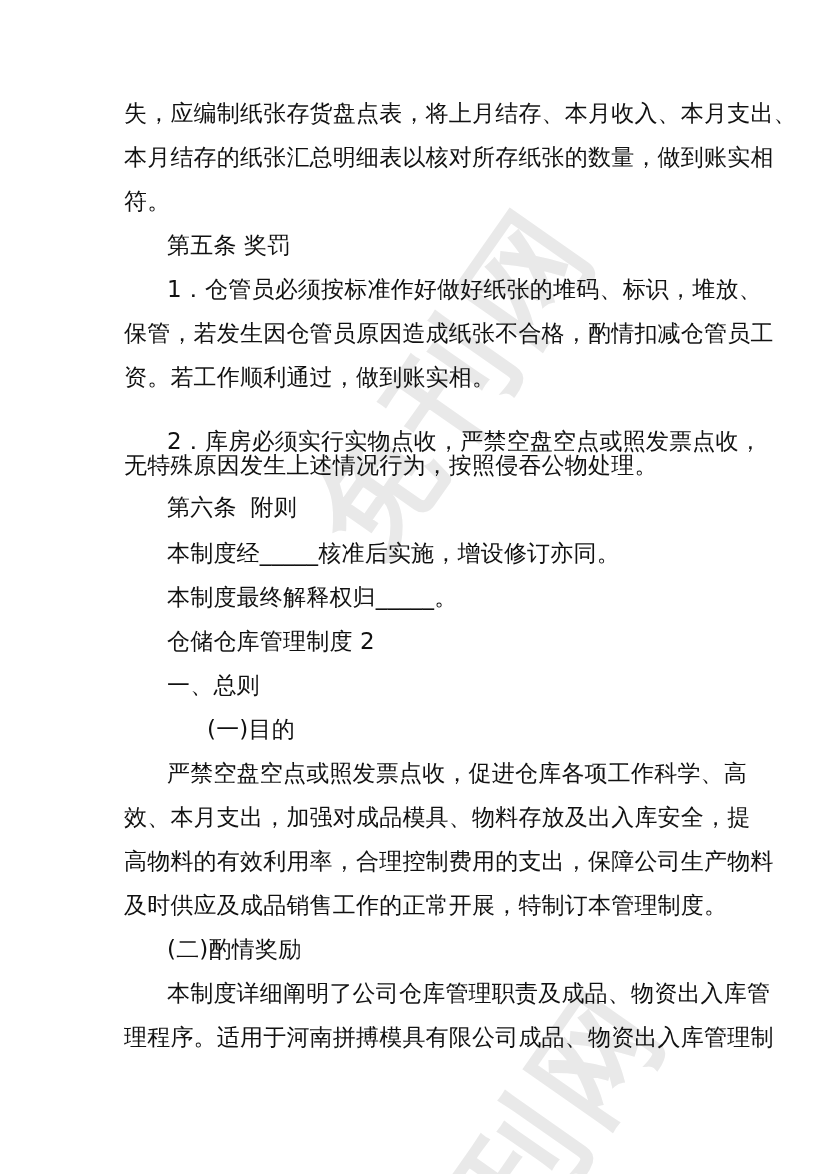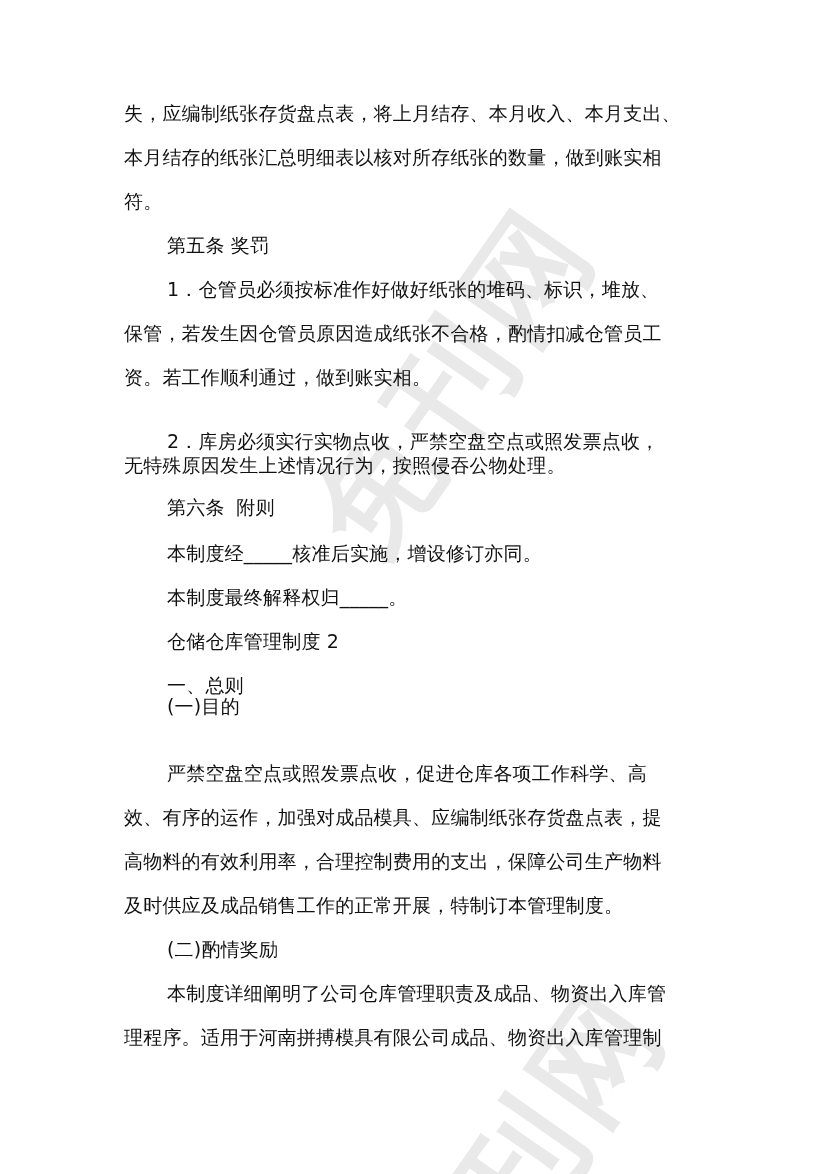--- a/index.html
+++ b/index.html
@@ -2,21 +2,21 @@
 <html><head>
   <meta charset="utf-8">
   <style>
     html, body { margin: 0; padding: 0; }
     body {
       width: 830px; height: 1174px; background: #ffffff; position: relative; overflow: hidden;
       font-family: "DejaVu Sans", "Liberation Sans", sans-serif; color: #111111;
     }
     .page { position: absolute; left: 0; top: 0; width: 830px; height: 1174px; }
     .line {
-      position: absolute; left: 124px; font-size: 19px; line-height: 26px; white-space: nowrap;
+      position: absolute; left: 124px; font-size: 23px; line-height: 26px; white-space: nowrap;
       letter-spacing: 0.2px;
       text-align: center;
     }
     .indent { left: 167px; }
     .wm {
       position: absolute; color: #e9e9e9; font-size: 120px; font-weight: bold;
       transform: rotate(-55deg); transform-origin: center; white-space: nowrap; pointer-events: none;
       letter-spacing: 10px;
     }
   </style>
@@ -35,22 +35,22 @@
       <div class="line indent" style="top: 276px;">1．仓管员必须按标准作好做好纸张的堆码、标识，堆放、</div>
       <div class="line" style="top: 320px;">保管，若发生因仓管员原因造成纸张不合格，酌情扣减仓管员工</div>
       <div class="line" style="top: 364px;">资。若工作顺利通过，做到账实相。</div>
       <div class="line indent" style="top: 428px;">2．库房必须实行实物点收，严禁空盘空点或照发票点收，</div>
       <div class="line" style="top: 452px;">无特殊原因发生上述情况行为，按照侵吞公物处理。</div>
       <div class="line indent" style="top: 496px; font-family: Liberation Mono, monospace;">第六条 附则</div>
       <div class="line indent" style="top: 540px;">本制度经_____核准后实施，增设修订亦同。</div>
       <div class="line indent" style="top: 584px;">本制度最终解释权归_____。</div>
       <div class="line indent" style="top: 628px;">仓储仓库管理制度 2</div>
       <div class="line indent" style="top: 672px;">一、总则</div>
-      <div class="line indent" style="top: 693px;">(一)目的</div>
+      <div class="line indent" style="top: 716px; margin-left: 40px;">(一)目的</div>
       <div class="line indent" style="top: 760px;">严禁空盘空点或照发票点收，促进仓库各项工作科学、高</div>
-      <div class="line" style="top: 804px;">效、有序的运作，加强对成品模具、应编制纸张存货盘点表，提</div>
+      <div class="line" style="top: 804px;">效、本月支出，加强对成品模具、物料存放及出入库安全，提</div>
       <div class="line" style="top: 848px;">高物料的有效利用率，合理控制费用的支出，保障公司生产物料</div>
       <div class="line" style="top: 892px;">及时供应及成品销售工作的正常开展，特制订本管理制度。</div>
       <div class="line indent" style="top: 936px;">(二)酌情奖励</div>
       <div class="line indent" style="top: 980px;">本制度详细阐明了公司仓库管理职责及成品、物资出入库管</div>
       <div class="line" style="top: 1024px;">理程序。适用于河南拼搏模具有限公司成品、物资出入库管理制</div>
     </div>
 </div>
 
 </body></html>

